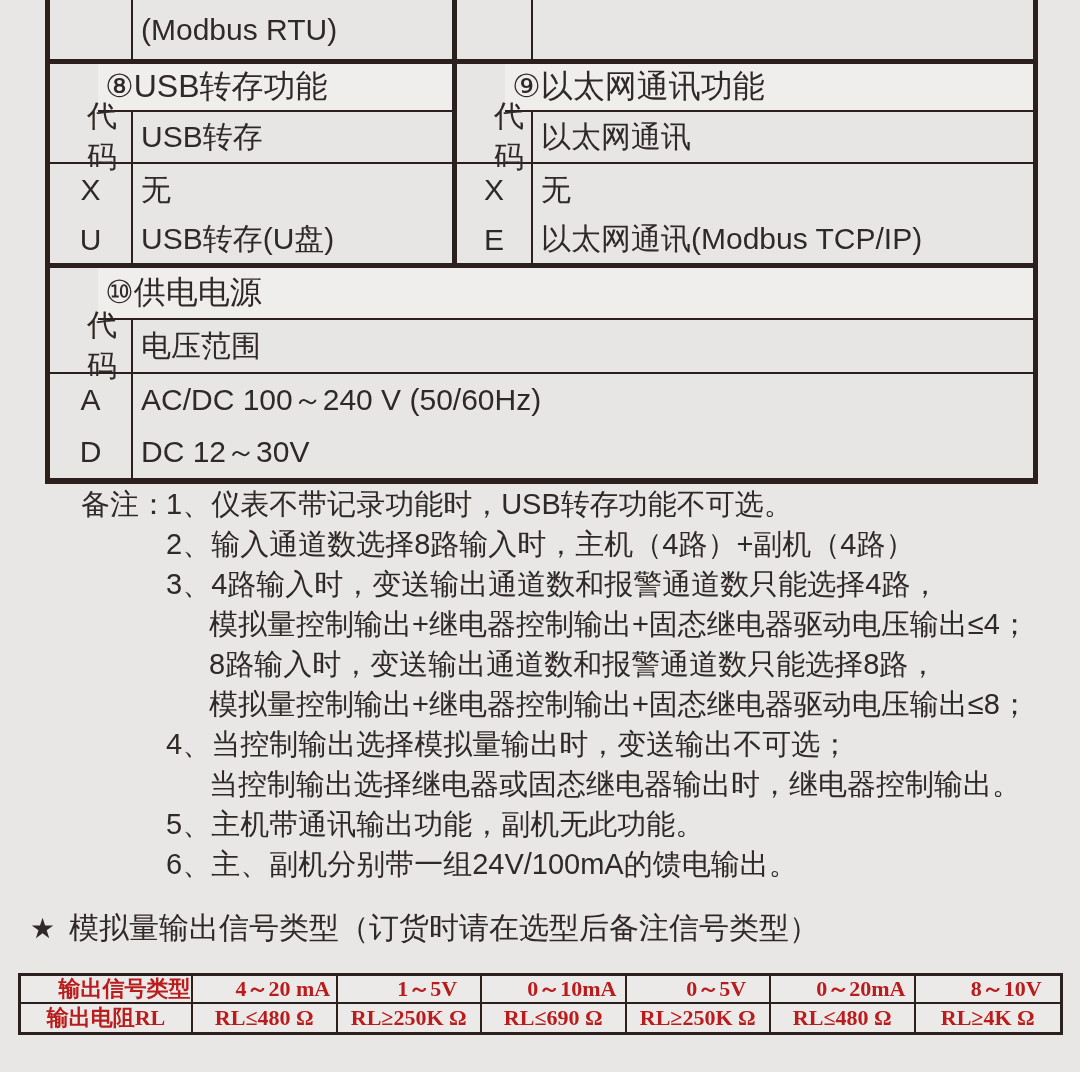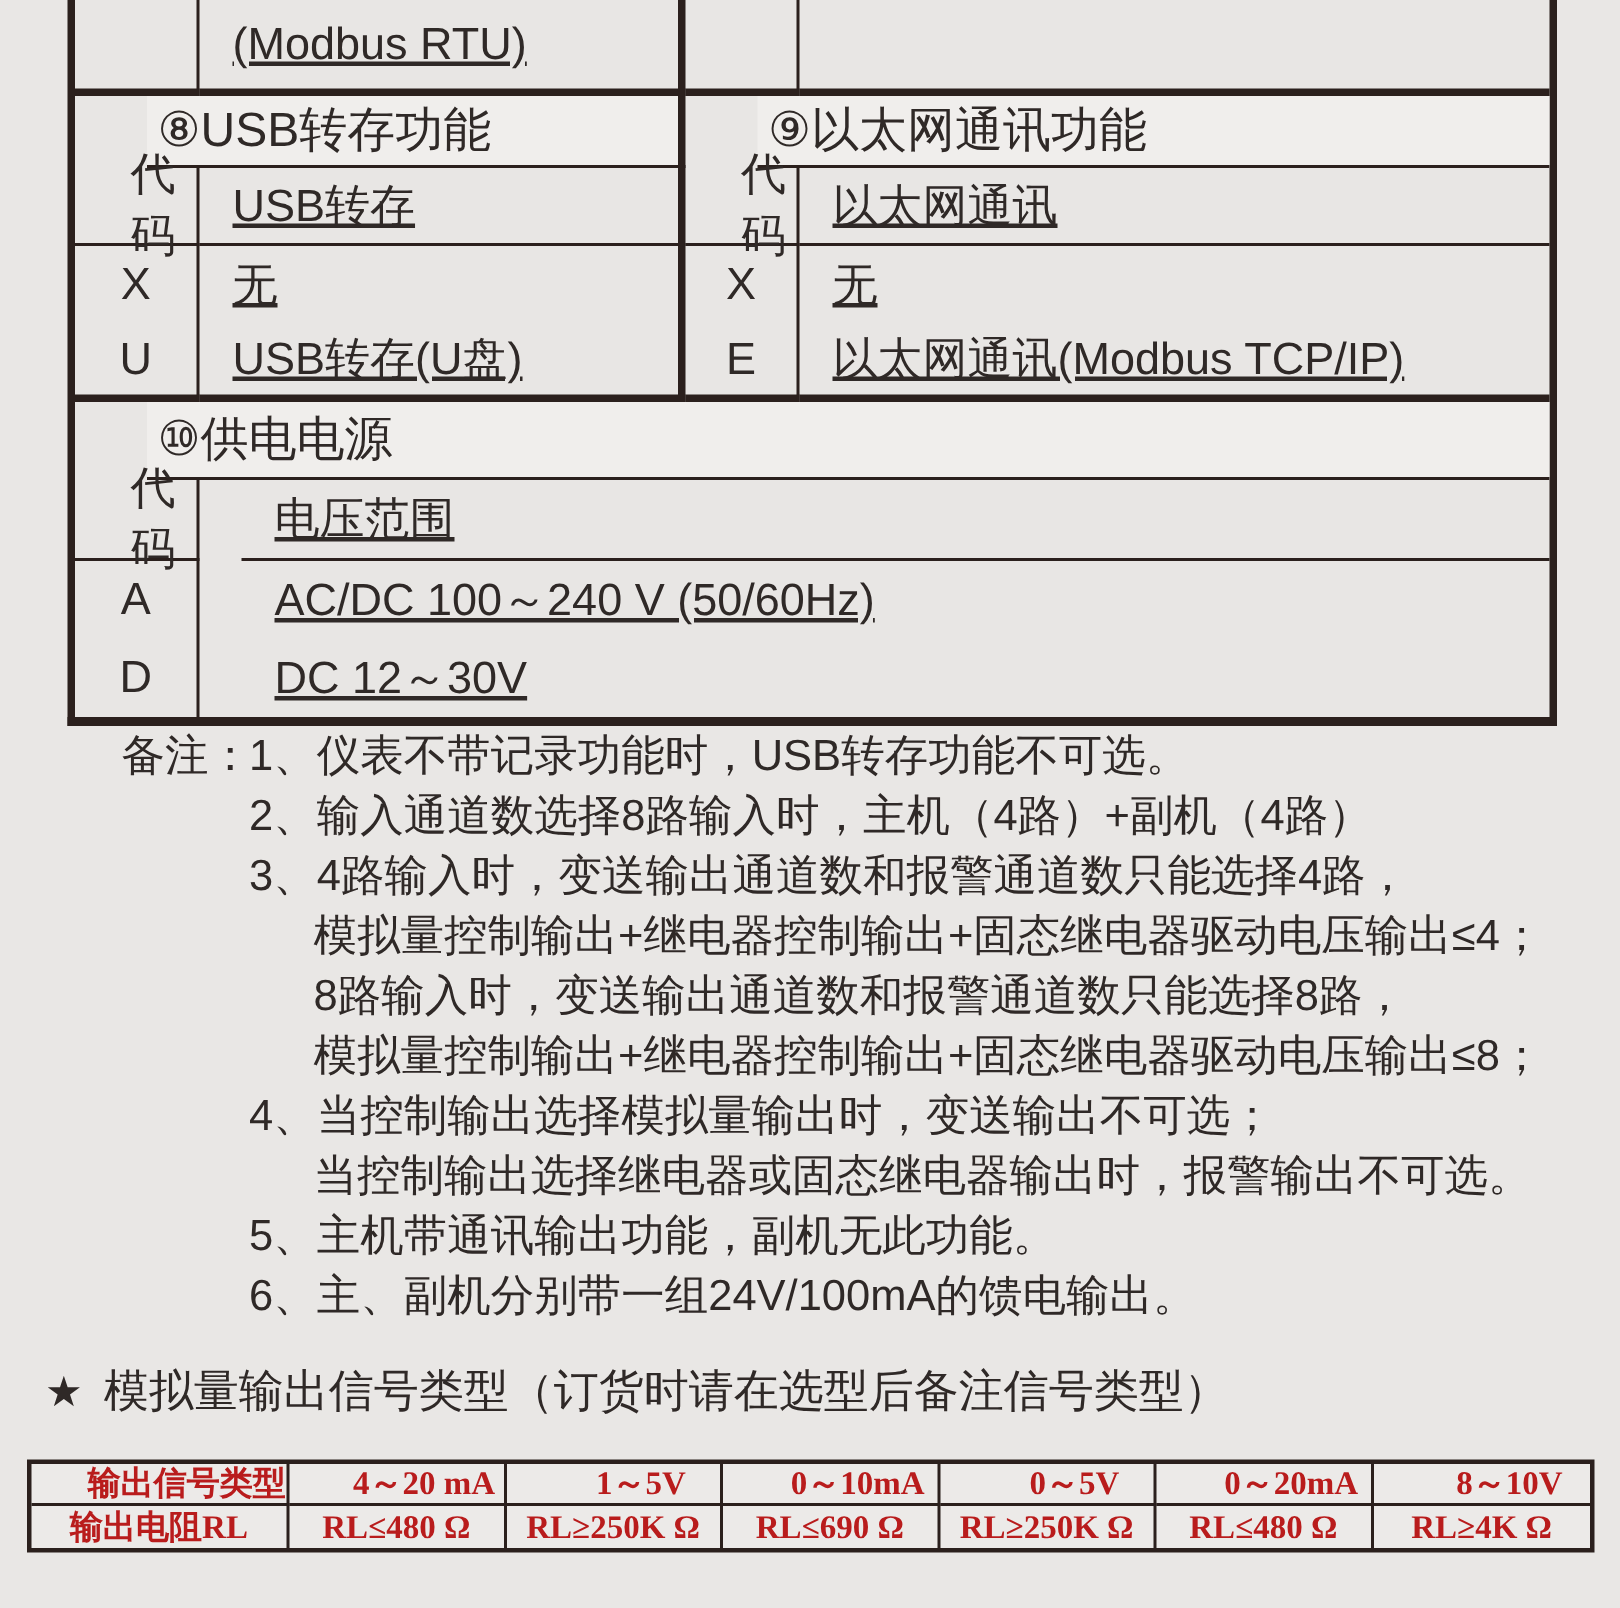--- a/index.html
+++ b/index.html
@@ -24,23 +24,23 @@
     background:#e8e6e4;
     font-size:30px;
     font-weight:500;
   }
   .cell { display:flex; align-items:center; border-color:#2b201d; }
   .br-thin  { border-right:2px solid #2b201d; }
   .br-thick { border-right:5px solid #2b201d; }
   .bb-thin  { border-bottom:2px solid #2b201d;padding-left:37px; }
   .bb-thick { border-bottom:5px solid #2b201d; }
   .center { justify-content:center; }
-  .padded { padding-left:22px;text-decoration:underline; }
+  .padded { padding-left:8px; }
   .span2 { grid-column:span 2; }
-  .span3 { grid-column:span 3;margin-left:28px; }
+  .span3 { grid-column:span 3; }
   .span4 { grid-column:span 4; }
   .sec-title { font-size:32px; padding-left:7px; background:#f0eeec;margin-left:48px; }
 
   
   .notes { position:absolute; left:40px; top:484px; font-size:29px; font-weight:500; }
   .note-line { height:40px; line-height:40px; white-space:nowrap; display:flex;margin-left:41px; }
   .notes-label { width:85px; display:inline-block; }
   .indent-item { padding-left:85px; }
   .indent-cont { padding-left:128px; }
 
@@ -110,21 +110,21 @@
   <div class="note-line">
     <span class="notes-label">备注：</span>
     <span>1、仪表不带记录功能时，USB转存功能不可选。</span>
   </div>
   <div class="note-line indent-item">2、输入通道数选择8路输入时，主机（4路）+副机（4路）</div>
   <div class="note-line indent-item">3、4路输入时，变送输出通道数和报警通道数只能选择4路，</div>
   <div class="note-line indent-cont">模拟量控制输出+继电器控制输出+固态继电器驱动电压输出≤4；</div>
   <div class="note-line indent-cont">8路输入时，变送输出通道数和报警通道数只能选择8路，</div>
   <div class="note-line indent-cont">模拟量控制输出+继电器控制输出+固态继电器驱动电压输出≤8；</div>
   <div class="note-line indent-item">4、当控制输出选择模拟量输出时，变送输出不可选；</div>
-  <div class="note-line indent-cont">当控制输出选择继电器或固态继电器输出时，报警输出不可选。</div>
+  <div class="note-line indent-cont">当控制输出选择继电器或固态继电器输出时，继电器控制输出。</div>
   <div class="note-line indent-item">5、主机带通讯输出功能，副机无此功能。</div>
   <div class="note-line indent-item">6、主、副机分别带一组24V/100mA的馈电输出。</div>
 </div>
 
 <div class="analog-heading">
   <span class="star">★</span><span>模拟量输出信号类型（订货时请在选型后备注信号类型）</span>
 </div>
 
 <div class="analog-table">
   <div class="acell br-thin bb-thin">输出信号类型</div>

